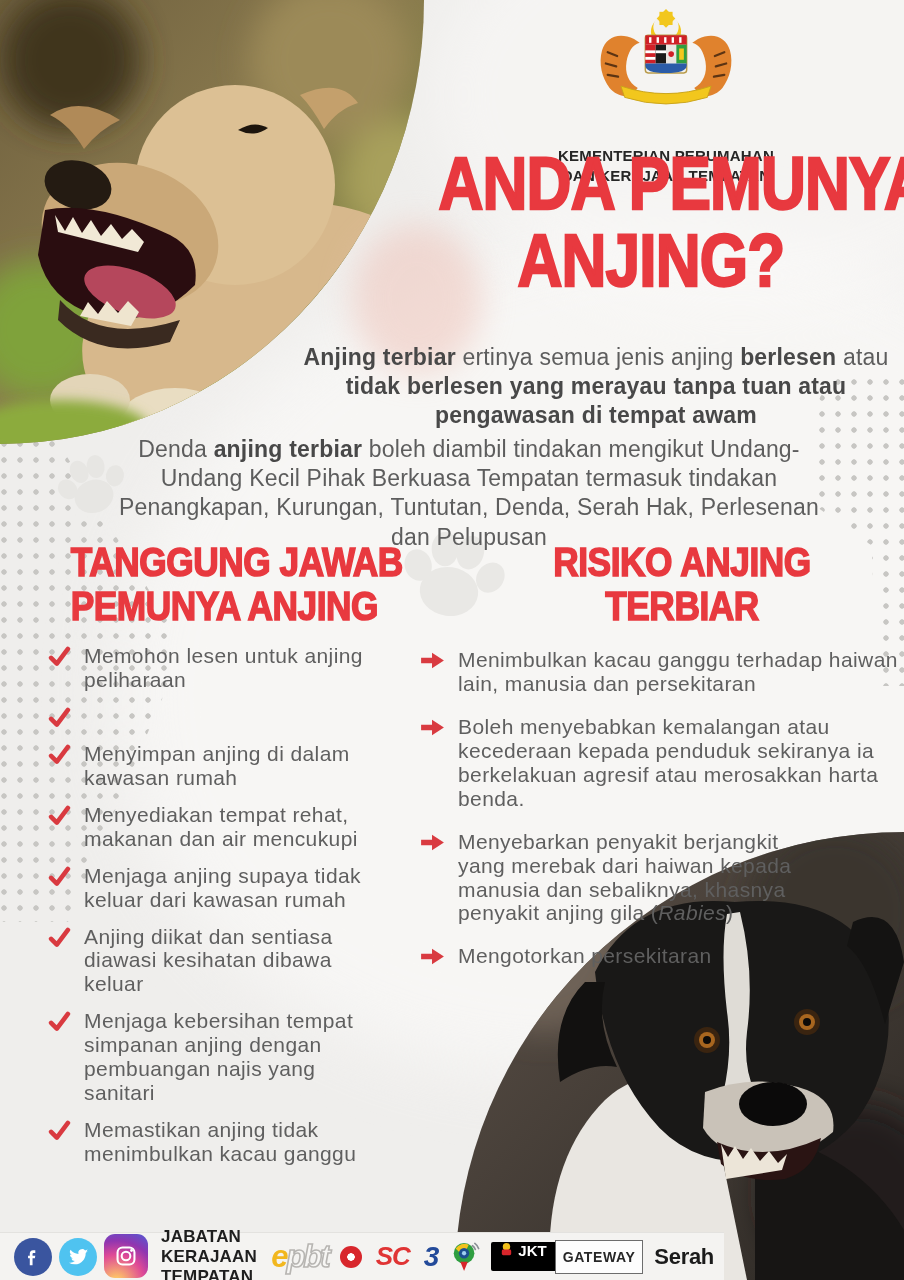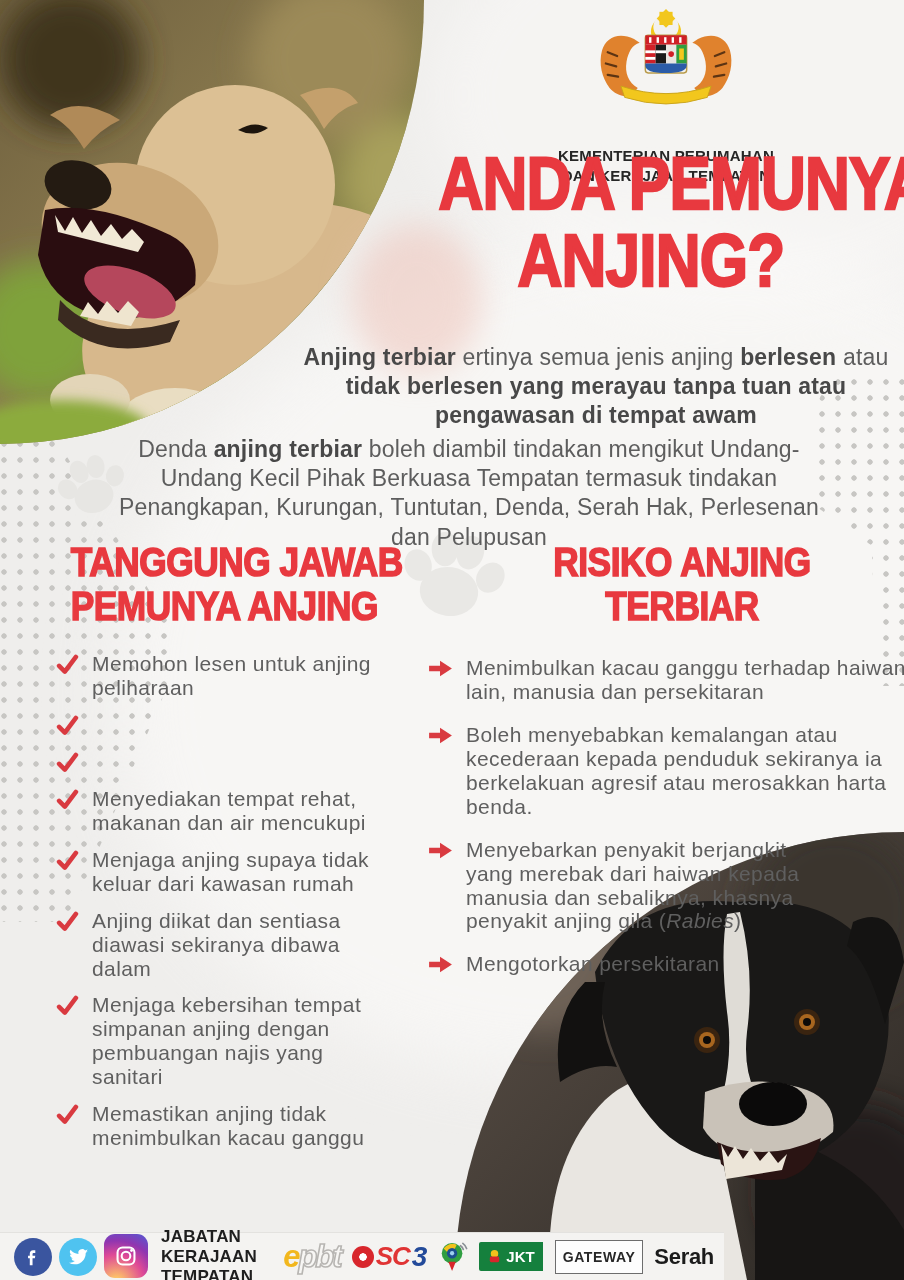--- a/index.html
+++ b/index.html
@@ -53,21 +53,21 @@
   .paw-l{left:390px;top:516px;width:122px;height:122px;transform:rotate(8deg);}
 
   
   .col-heading{position:absolute;text-align:center;color:#e8393f;font-weight:700;z-index:3;}
   .col-heading .hl{display:block;font-size:41px;line-height:1.08;white-space:nowrap;letter-spacing:-.5px;
                    -webkit-text-stroke:1.6px #e8393f;transform:scaleX(.86);transform-origin:50% 50%;}
   .head-resp{left:46px;top:540px;width:352px;}
   .head-risk{left:486px;top:540px;width:392px;}
 
   
-  ul.plist{position:absolute;margin:16px;padding:0;list-style:none;z-index:3;}
+  ul.plist{position:absolute;margin:8px;padding:0;list-style:none;z-index:3;}
   ul.plist li{display:flex;gap:13px;color:#5f5f5f;font-size:21px;line-height:1.14;letter-spacing:.4px;}
   .resp-list{left:40px;top:636px;width:372px;}
   .resp-list li{margin-bottom:13px;}
   .resp-list .li-text{max-width:294px;}
   .risks-list{left:412px;top:640px;width:512px;}
   .risks-list li{margin-bottom:19px;}
   .risks-list .li-text{max-width:472px;}
   .risks-list li:nth-child(3) .li-text{max-width:342px;}
   .risks-list li:nth-child(4) .li-text{max-width:282px;}
   .bullet{flex:0 0 auto;}
@@ -82,32 +82,32 @@
   .sicon{display:inline-flex;align-items:center;justify-content:center;}
   .fb{width:38px;height:38px;border-radius:50%;background:#3a559f;}
   .tw{width:38px;height:38px;border-radius:50%;background:#4fc3f0;}
   .ig{width:44px;height:44px;border-radius:11px;margin-top:-2px;
       background:radial-gradient(circle at 28% 110%,#fdc468 8%,#df4996 48%,#9035b0 72%,#515bd4 100%);}
   .dept{margin-left:13px;font-size:17px;font-weight:700;color:#1e1e1e;letter-spacing:.2px;}
   .brandlogos{margin-left:auto;display:flex;align-items:center;gap:11px;}
   .epbt{font-style:italic;font-weight:700;font-size:31px;letter-spacing:-2px;display:inline-flex;}
   .epbt-e{color:#f2b71e;}
   .epbt-rest{color:#f7f6f4;-webkit-text-stroke:1.6px #b7b5b2;}
-  .osc3{display:inline-flex;align-items:center;gap:2px;font-style:italic;font-weight:700;}
+  .osc3{display:inline-flex;align-items:center;gap:14px;font-style:italic;font-weight:700;}
   .osc-o{width:22px;height:22px;border-radius:50%;display:inline-block;
          background:radial-gradient(circle,#ffffff 0 3.5px,#d8262c 4px);}
   .osc-sc{color:#e03434;font-size:26px;letter-spacing:-1px;}
   .osc-3{color:#234a9a;font-size:28px;}
   .pinlogo{width:30px;height:34px;}
   .jkt-group{display:inline-flex;align-items:center;}
-  .jkt-box{background:#15803d;color:#fff;height:29px;display:inline-flex;align-items:center;gap:4px;
+  .jkt-box{background:#000000;color:#fff;height:29px;display:inline-flex;gap:4px;
            padding:0 8px;font-weight:700;font-size:15px;border-radius:2px 0 0 2px;}
   .gateway-box{background:#fdfdfd;border:1.5px solid #6d6d6d;height:29px;box-sizing:border-box;
            display:inline-flex;align-items:center;padding:16px 7px;font-weight:700;font-size:14px;
-           letter-spacing:.6px;color:#262626;margin-left:12px;}
+           letter-spacing:.6px;color:#262626;}
   .pbtpay{font-size:22px;font-weight:700;color:#1b1b1b;letter-spacing:-.3px;}
 </style>
 </head>
 <body>
 
 <div class="poster">
 
   <div class="abs swoosh"></div>
   <div class="abs swoosh2"></div>
 
@@ -245,38 +245,39 @@
       </li>
       <li>
         <svg class="bullet check-svg" viewBox="0 0 26 26">
           <path d="M3.5 14.5 L10 21 L22.5 4.5" fill="none" stroke="#d93a40" stroke-width="5.2" stroke-linecap="round" stroke-linejoin="round"></path>
         </svg>
       </li>
       <li>
         <svg class="bullet check-svg" viewBox="0 0 26 26">
           <path d="M3.5 14.5 L10 21 L22.5 4.5" fill="none" stroke="#d93a40" stroke-width="5.2" stroke-linecap="round" stroke-linejoin="round"></path>
         </svg>
+        <span class="li-text">Menyimpan anjing di dalam kawasan rumah</span>
       </li>
       <li>
         <svg class="bullet check-svg" viewBox="0 0 26 26">
           <path d="M3.5 14.5 L10 21 L22.5 4.5" fill="none" stroke="#d93a40" stroke-width="5.2" stroke-linecap="round" stroke-linejoin="round"></path>
         </svg>
         <span class="li-text">Menyediakan tempat rehat, makanan dan air mencukupi</span>
       </li>
       <li>
         <svg class="bullet check-svg" viewBox="0 0 26 26">
           <path d="M3.5 14.5 L10 21 L22.5 4.5" fill="none" stroke="#d93a40" stroke-width="5.2" stroke-linecap="round" stroke-linejoin="round"></path>
         </svg>
         <span class="li-text">Menjaga anjing supaya tidak keluar dari kawasan rumah</span>
       </li>
       <li>
         <svg class="bullet check-svg" viewBox="0 0 26 26">
           <path d="M3.5 14.5 L10 21 L22.5 4.5" fill="none" stroke="#d93a40" stroke-width="5.2" stroke-linecap="round" stroke-linejoin="round"></path>
         </svg>
-        <span class="li-text">Anjing diikat dan sentiasa diawasi sekiranya dibawa dalam</span>
+        <span class="li-text">Anjing diikat dan sentiasa diawasi kesihatan dibawa keluar</span>
       </li>
       <li>
         <svg class="bullet check-svg" viewBox="0 0 26 26">
           <path d="M3.5 14.5 L10 21 L22.5 4.5" fill="none" stroke="#d93a40" stroke-width="5.2" stroke-linecap="round" stroke-linejoin="round"></path>
         </svg>
         <span class="li-text">Menjaga kebersihan tempat simpanan  anjing dengan pembuangan najis yang sanitari</span>
       </li>
       <li>
         <svg class="bullet check-svg" viewBox="0 0 26 26">
           <path d="M3.5 14.5 L10 21 L22.5 4.5" fill="none" stroke="#d93a40" stroke-width="5.2" stroke-linecap="round" stroke-linejoin="round"></path>

